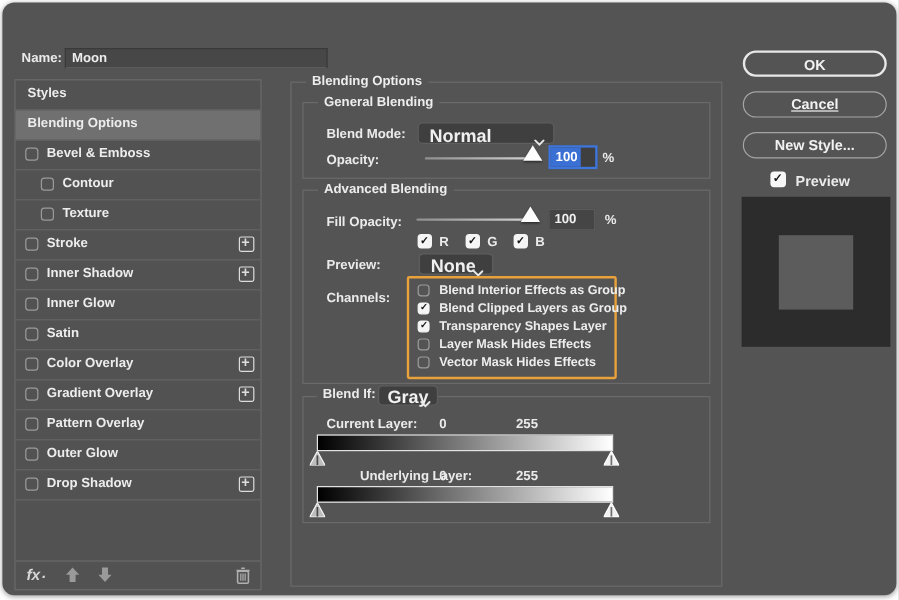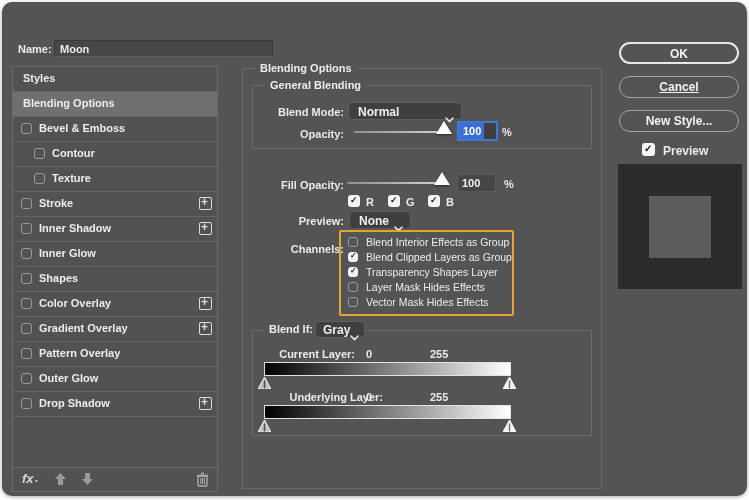--- a/index.html
+++ b/index.html
@@ -5,21 +5,21 @@
   html,body{margin:0;padding:0;}
   body{background:#d8d8d8;font-family:"Liberation Sans", sans-serif;}
   .stage{position:relative;width:749px;height:500px;background:#fff;overflow:hidden;}
   .dialog{position:absolute;left:2px;top:2px;right:2px;bottom:4px;background:#545454;
           border-radius:10px;overflow:hidden;box-shadow:0 1px 4px rgba(0,0,0,.35);}
   .titlebar{position:absolute;left:0;top:0;right:0;height:28px;background:#E6E0DC;
             border-bottom:1px solid #aaa49f;}
   .titlebar .title{display:block;text-align:center;line-height:28px;font-size:13px;
             font-weight:700;color:#2B2926;}
   .lbl{position:absolute;font-size:11px;font-weight:700;color:#EBEBEB;white-space:nowrap;}
-  .rlbl{text-align:right;}
+  .rlbl{text-align:left;padding-left:20px;}
 
   
   .name-input{position:absolute;left:52px;top:38px;width:212px;height:15px;background:#474747;
       border:1px solid #3a3a3a;border-bottom-color:#5f5f5f;color:#ECECEC;font-size:11px;
       font-weight:700;font-family:"Liberation Sans",sans-serif;padding:0 0 0 5px;outline:none;}
 
   
   .sidebar{position:absolute;left:10px;top:64px;width:204px;height:424px;
       border:1px solid #6B6B6B;background:#525252;}
   .sb-row{position:relative;height:24px;border-bottom:1px solid #646464;cursor:pointer;}
@@ -39,21 +39,21 @@
   .fx-label::after{content:".";position:absolute;right:-5px;bottom:1px;color:#D6D6D6;}
   .sb-icon{position:absolute;top:4px;}
 
   
   .fbox{position:absolute;border:1px solid #6A6A6A;}
   .legend{position:absolute;top:-7px;left:12px;background:#545454;padding:0 5px;font-size:11px;
        font-weight:700;color:#EDEDED;white-space:nowrap;}
 
   .dropdown{position:absolute;background:#3F3F3F;border:1px solid #5E5E5E;border-radius:4px;
        height:18px;box-sizing:border-box;cursor:pointer;}
-  .dropdown .dd-text{position:absolute;left:9px;top:2px;font-size:12px;font-weight:700;color:#F0F0F0;}
+  .dropdown .dd-text{position:absolute;left:9px;top:2px;font-size:15px;font-weight:700;color:#F0F0F0;}
   .dropdown .chev{position:absolute;right:7px;top:6px;}
 
   .slider{position:absolute;height:14px;}
   .slider .track{position:absolute;left:0;right:0;top:9px;height:2px;border-radius:1px;
        background:linear-gradient(to right,#8F8F8F,#D6D6D6);}
   .slider .thumb{position:absolute;right:-3px;top:-1px;width:0;height:0;
        border-left:8px solid transparent;border-right:8px solid transparent;
        border-bottom:13px solid #FDFDFD;filter:drop-shadow(0 1px 1px rgba(0,0,0,.55));}
   .num-input{position:absolute;width:37px;height:16px;background:#454545;border:1px solid #5a5a5a;
        box-sizing:content-box;font-size:11px;font-weight:700;color:#F0F0F0;line-height:16px;}
@@ -63,21 +63,21 @@
        padding:0 3px 0 4px;height:16px;}
 
   .mini-cbx{position:absolute;width:12px;height:12px;background:#F5F5F5;border-radius:3px;}
   .mini-cbx::after{content:"\2713";position:absolute;left:2px;top:0px;font-size:9px;font-weight:700;color:#141414;}
   .opt-box{position:absolute;border:2px solid #E9A23B;border-radius:2px;}
   .opt-row{position:relative;height:15px;}
   .opt-cbx{position:absolute;left:7px;top:2px;width:10px;height:10px;border:1.5px solid #9B9B9B;
        border-radius:3px;box-sizing:border-box;}
   .opt-cbx.on{background:#F5F5F5;border-color:#F5F5F5;}
   .opt-cbx.on::after{content:"\2713";position:absolute;left:1px;top:-2px;font-size:8px;font-weight:700;color:#141414;}
-  .opt-label{position:absolute;left:25px;top:1px;font-size:10.5px;font-weight:400;color:#EDEDED;white-space:nowrap;}
+  .opt-label{position:absolute;left:25px;top:1px;font-size:10.5px;font-weight:700;color:#EDEDED;white-space:nowrap;}
 
   .gradbar{position:absolute;height:12px;border:1px solid #E2E2E2;
        background:linear-gradient(to right,#000,#fff);}
   .gtri{position:absolute;width:13px;height:12px;}
 
   
   .btn{position:absolute;left:617px;width:120px;height:22px;border-radius:11px;background:transparent;
        text-align:center;line-height:21px;font-size:12px;font-weight:700;color:#F2F2F2;cursor:pointer;
        box-sizing:border-box;}
   .btn.primary{border:2px solid #E8E8E8;}
@@ -125,21 +125,21 @@
         <span class="cbx"></span>
         <span class="sb-label">Inner Shadow</span>
         <span class="plusbtn"></span>
       </div>
       <div class="sb-row">
         <span class="cbx"></span>
         <span class="sb-label">Inner Glow</span>
       </div>
       <div class="sb-row">
         <span class="cbx"></span>
-        <span class="sb-label">Shapes</span>
+        <span class="sb-label">Satin</span>
       </div>
       <div class="sb-row">
         <span class="cbx"></span>
         <span class="sb-label">Color Overlay</span>
         <span class="plusbtn"></span>
       </div>
       <div class="sb-row">
         <span class="cbx"></span>
         <span class="sb-label">Gradient Overlay</span>
         <span class="plusbtn"></span>
@@ -203,20 +203,23 @@
     <span class="lbl rlbl" style="left:250px;top:126px;width:92px;">Opacity:</span>
     <div class="slider" style="left:352px;top:120px;width:95px;">
       <span class="track"></span>
       <span class="thumb"></span>
     </div>
     <div class="num-input selected" style="left:455px;top:119px;">
       <span class="seltext">100</span>
     </div>
     <span class="lbl" style="left:500px;top:124px;">%</span>
 
+    <div class="fbox" style="left:250px;top:156px;width:338px;height:160px;">
+      <span class="legend">Advanced Blending</span>
+    </div>
     <span class="lbl rlbl" style="left:250px;top:177px;width:92px;">Fill Opacity:</span>
     <div class="slider" style="left:345px;top:171px;width:100px;">
       <span class="track"></span>
       <span class="thumb"></span>
     </div>
     <div class="num-input" style="left:455px;top:172px;">
       <span>100</span>
     </div>
     <span class="lbl" style="left:502px;top:176px;">%</span>
 

